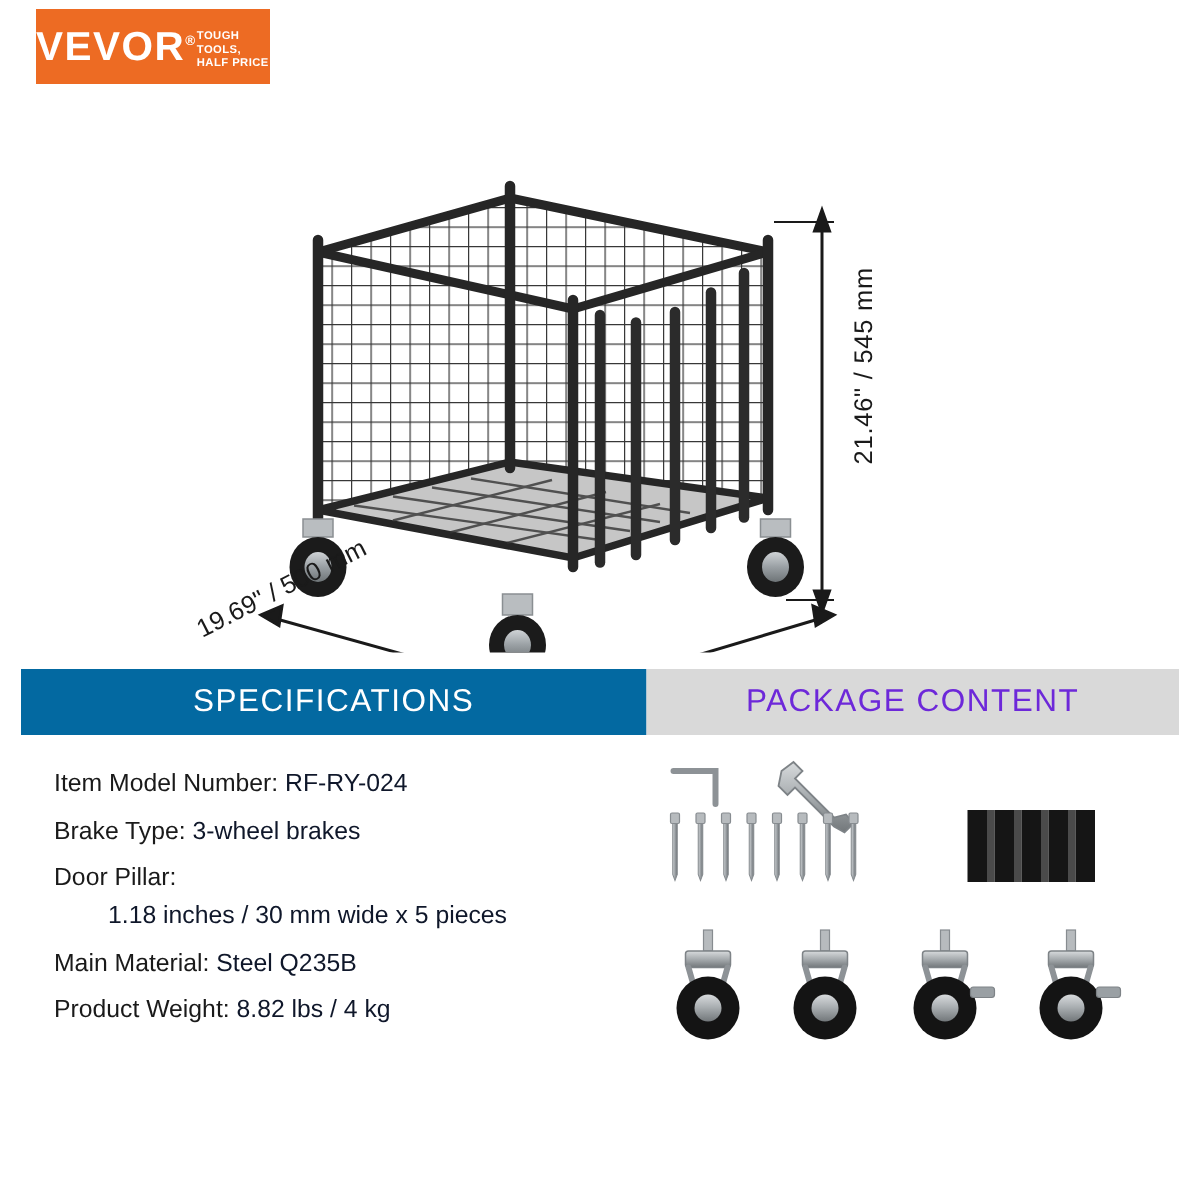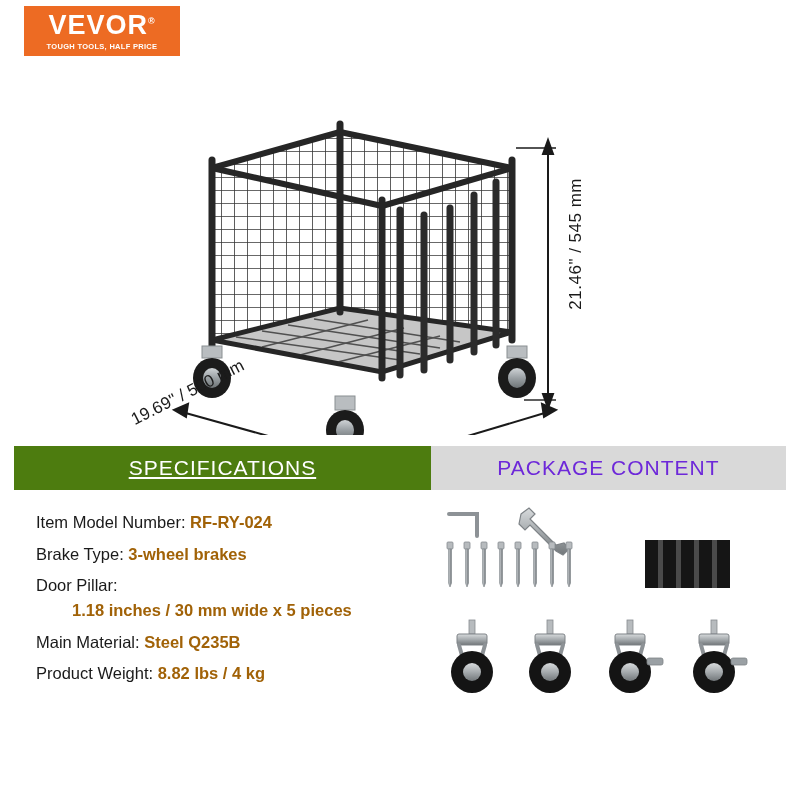--- a/index.html
+++ b/index.html
@@ -17,21 +17,20 @@
 
   
   .logo {
     position: absolute;
     left: 24px;
     top: 6px;
     width: 156px;
     height: 50px;
     background: #ed6b23;
     display: flex;
-    flex-direction: column;
     align-items: center;
     justify-content: center;
   }
   .logo-main {
     color: #ffffff;
     font-size: 27px;
     font-weight: bold;
     letter-spacing: 1px;
     line-height: 1;
     position: relative;
@@ -103,24 +102,23 @@
   }
   .tab {
     flex: 1;
     display: flex;
     align-items: center;
     justify-content: center;
     font-size: 21px;
     letter-spacing: 1px;
   }
   .tab-spec {
-    background: #4d7c0f;
+    background: #0369a1;
     color: #ffffff;
     flex: 0 0 54%;
-    text-decoration: underline;
   }
   .tab-pkg {
     background: #d9d9d9;
     color: #6d28d9;
     flex: 0 0 46%;
   }
 
   .panel-body {
     display: flex;
     height: 292px;
@@ -130,22 +128,22 @@
     padding: 22px 0 0 22px;
     box-sizing: border-box;
   }
   .spec-line {
     font-size: 16.5px;
     color: #1a1a1a;
     margin-bottom: 11px;
     line-height: 1.25;
   }
   .spec-val {
-    color: #a16207;
-    font-weight: bold;
+    color: #0f172a;
+    font-weight: normal;
   }
   .spec-line.cont {
     margin-top: -7px;
     margin-left: 36px;
   }
 
   .package {
     flex: 1;
     position: relative;
   }

